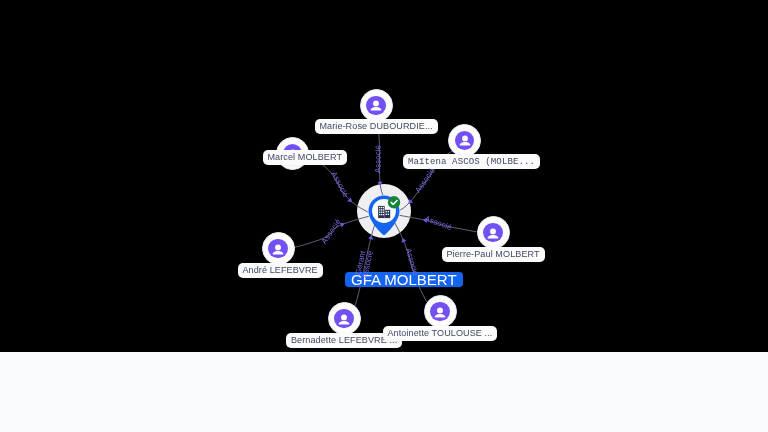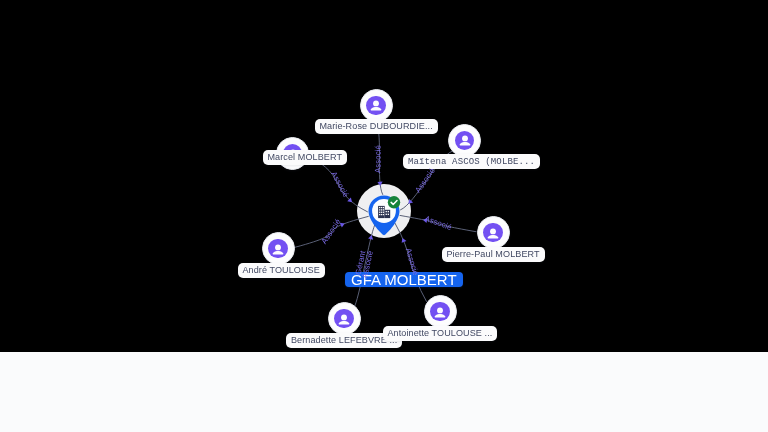--- a/index.html
+++ b/index.html
@@ -99,21 +99,21 @@
       </div>
       <div class="node">
         <div class="pcircle" style="left: 261.5px; top: 232px;">
           <div class="pinner">
             <svg width="14" height="14" viewBox="0 0 14 14">
  <circle cx="7" cy="5.4" r="2.95" fill="#fdfcff"></circle>
  <path d="M7 8.9c-3.0 0-5.4 1.55-5.4 2.9 0 .35.3.6.68.6h9.44c.38 0 .68-.25.68-.6C12.4 10.45 10.0 8.9 7 8.9z" fill="#fdfcff"></path>
 </svg>
           </div>
         </div>
-        <div class="plabel" style="left: 237.5px; top: 262.5px;">André TOULOUSE</div>
+        <div class="plabel" style="left: 237.5px; top: 262.5px;">André LEFEBVRE</div>
       </div>
       <div class="node">
         <div class="pcircle" style="left: 327.5px; top: 302px;">
           <div class="pinner">
             <svg width="14" height="14" viewBox="0 0 14 14">
  <circle cx="7" cy="5.4" r="2.95" fill="#fdfcff"></circle>
  <path d="M7 8.9c-3.0 0-5.4 1.55-5.4 2.9 0 .35.3.6.68.6h9.44c.38 0 .68-.25.68-.6C12.4 10.45 10.0 8.9 7 8.9z" fill="#fdfcff"></path>
 </svg>
           </div>
         </div>

